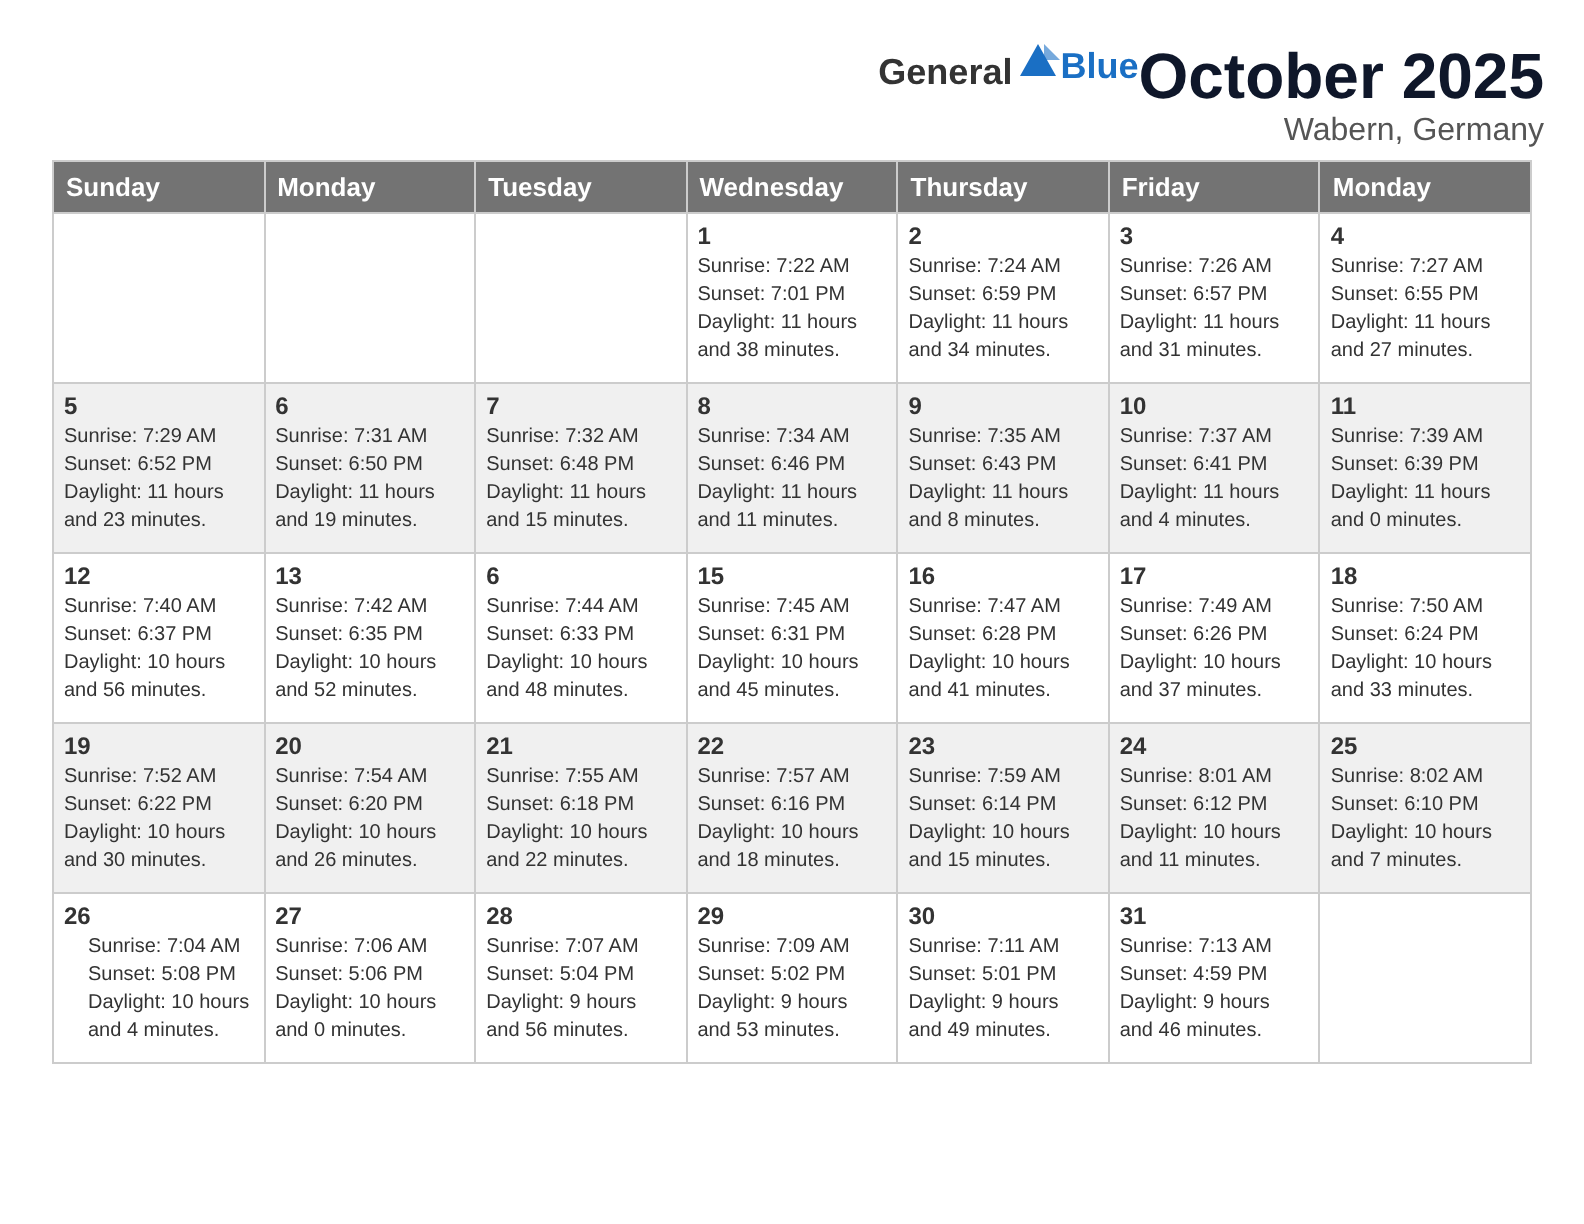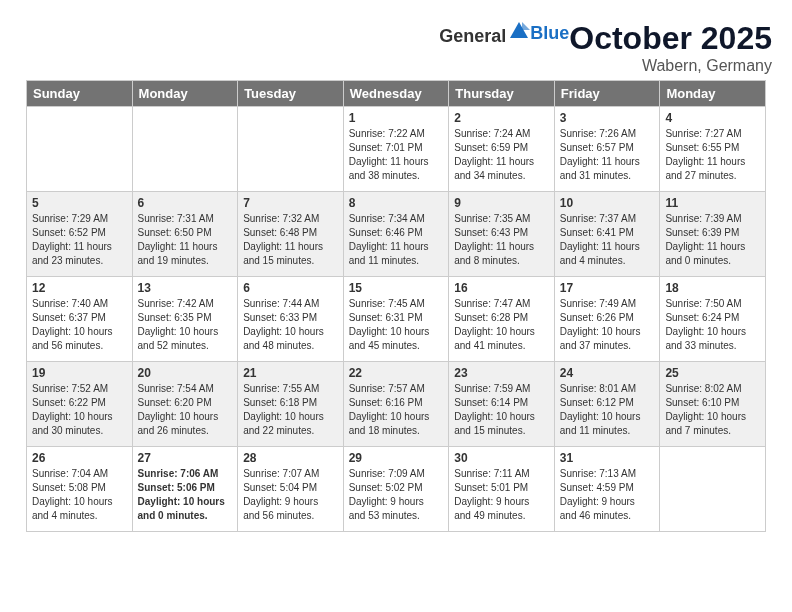--- a/index.html
+++ b/index.html
@@ -309,28 +309,28 @@
             <div class="day-number">25</div>
             <div class="day-info" style="white-space: pre-line;">Sunrise: 8:02 AM
 Sunset: 6:10 PM
 Daylight: 10 hours
 and 7 minutes.</div>
           </td>
         </tr>
         <tr class="row-white">
           <td>
             <div class="day-number">26</div>
-            <div class="day-info" style="white-space: pre-line;">Sunrise: 7:04 AM
+            <div class="day-info" style="white-space: pre-line; margin-left: 12px;">Sunrise: 7:04 AM
 Sunset: 5:08 PM
 Daylight: 10 hours
 and 4 minutes.</div>
           </td>
           <td>
             <div class="day-number">27</div>
-            <div class="day-info" style="white-space: pre-line; font-weight: bold;">Sunrise: 7:06 AM
+            <div class="day-info" style="white-space: pre-line;">Sunrise: 7:06 AM
 Sunset: 5:06 PM
 Daylight: 10 hours
 and 0 minutes.</div>
           </td>
           <td>
             <div class="day-number">28</div>
             <div class="day-info" style="white-space: pre-line;">Sunrise: 7:07 AM
 Sunset: 5:04 PM
 Daylight: 9 hours
 and 56 minutes.</div>

